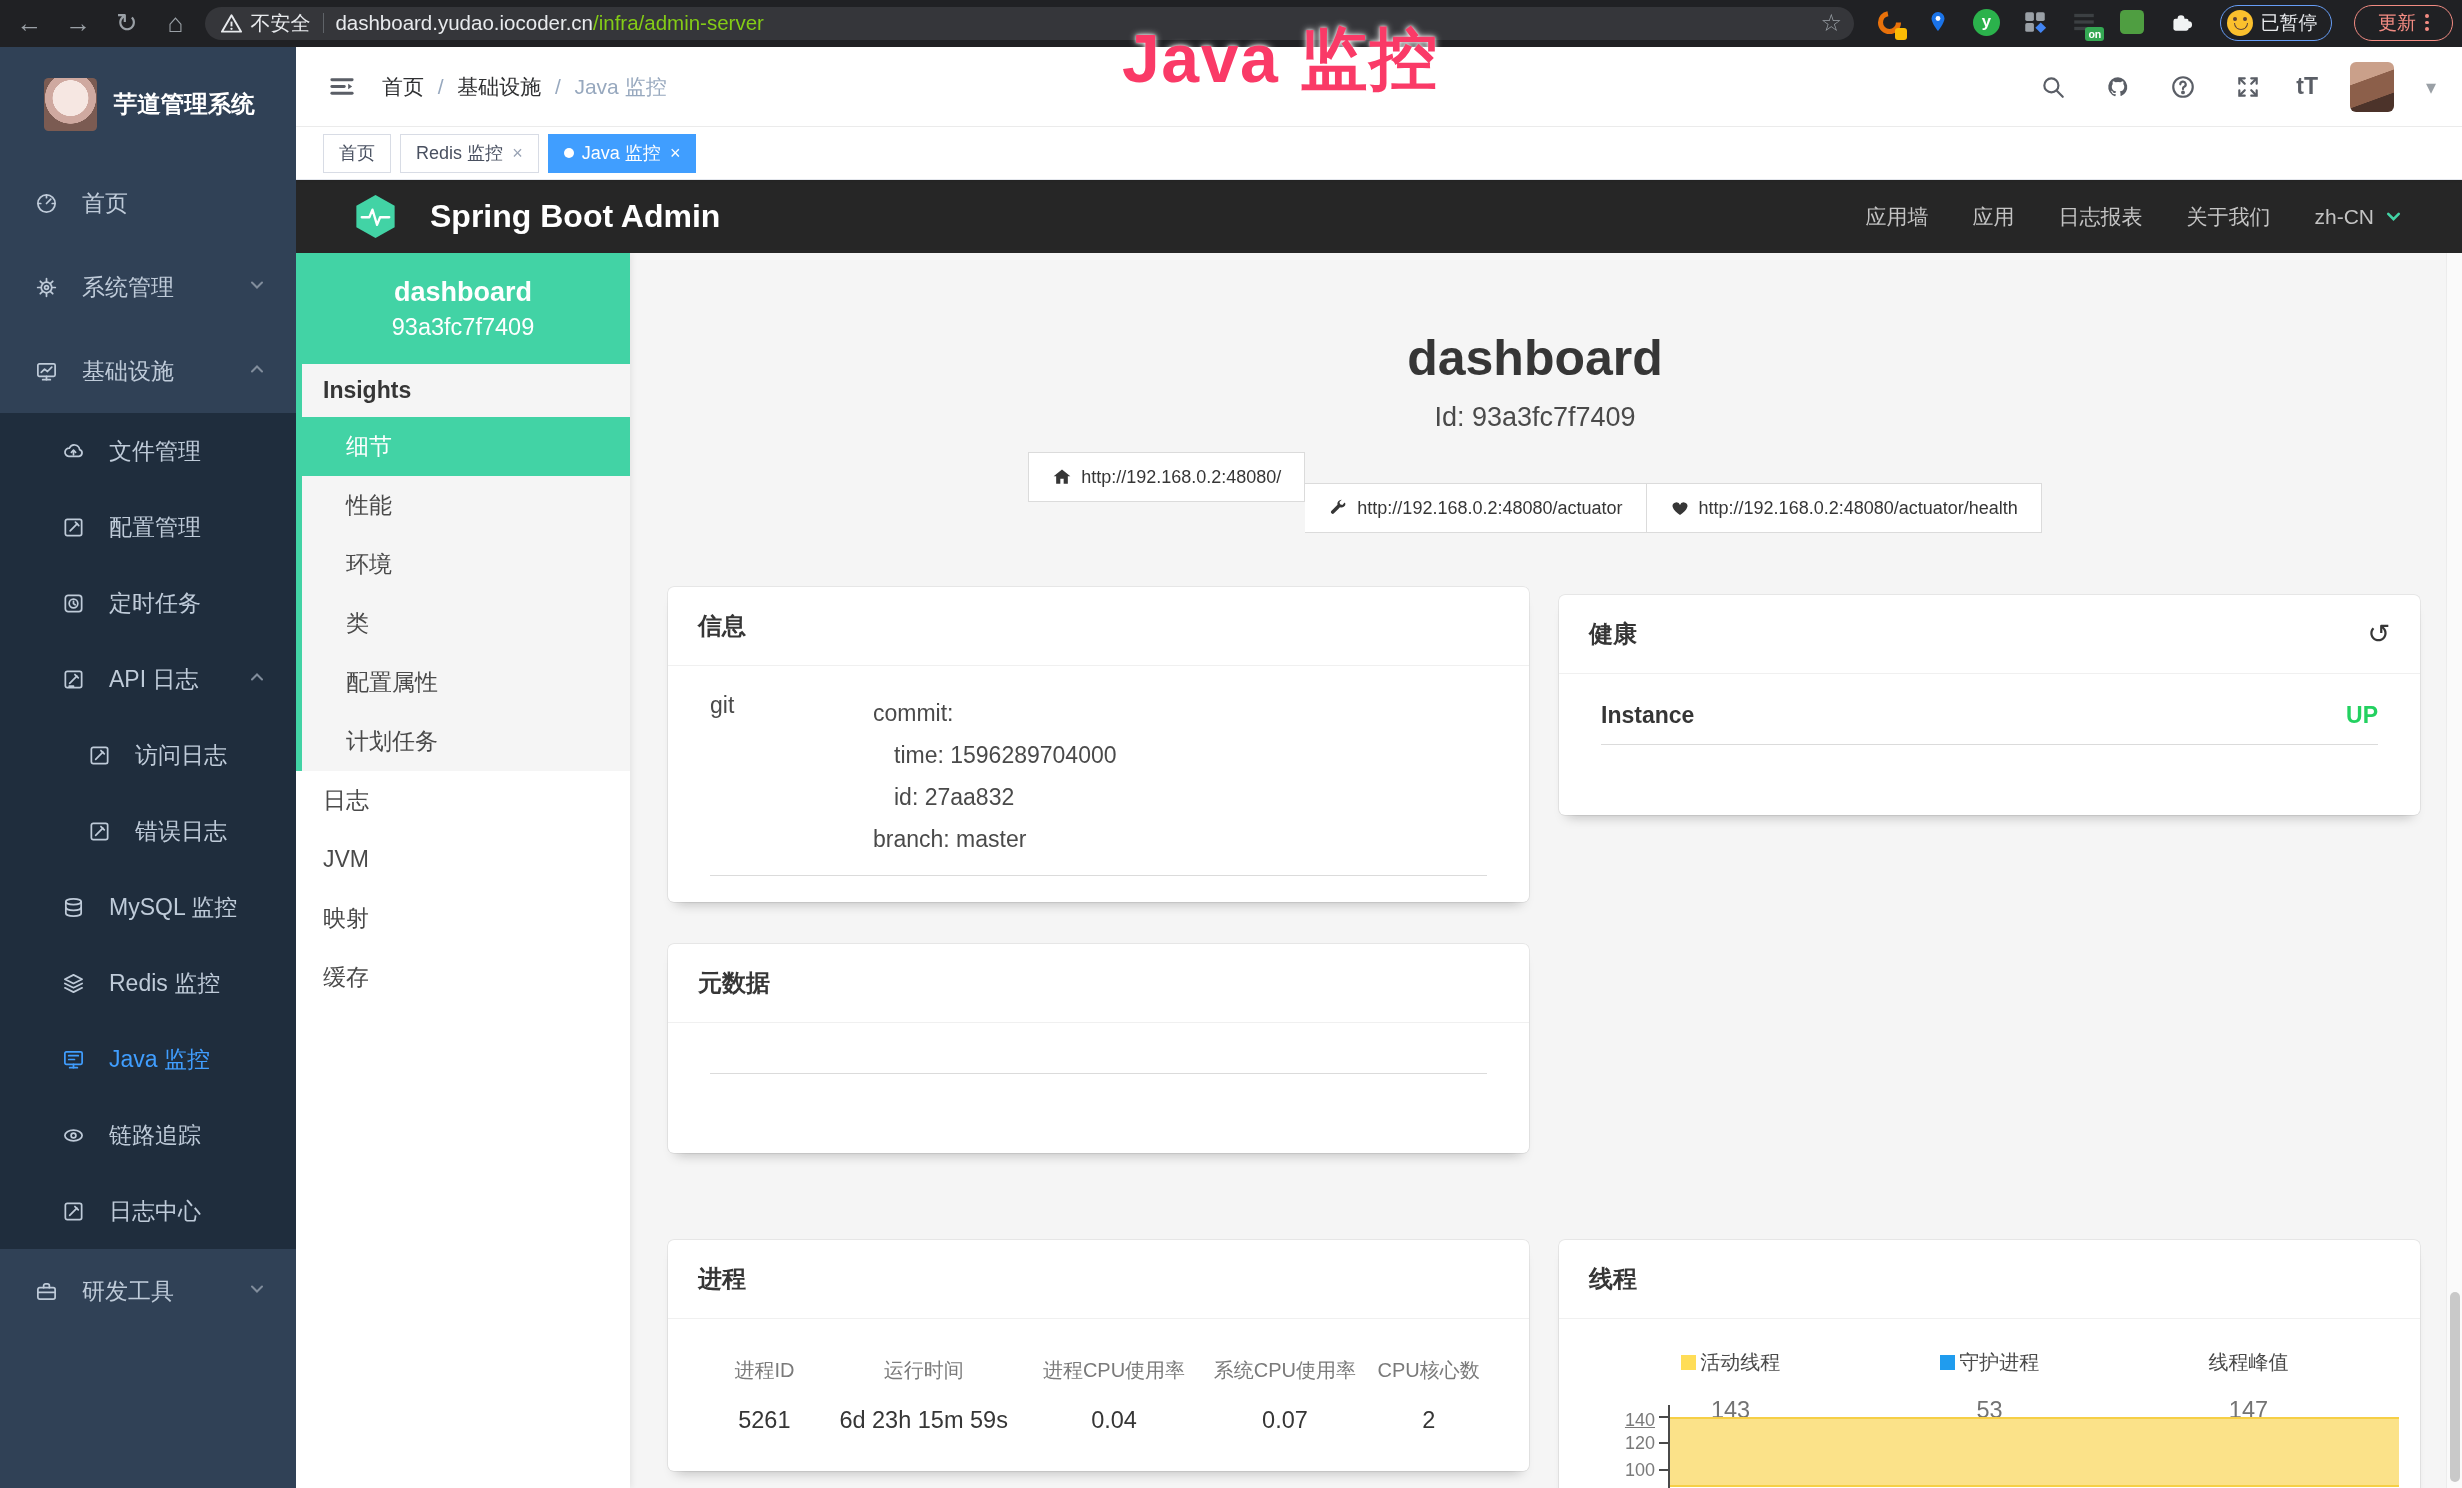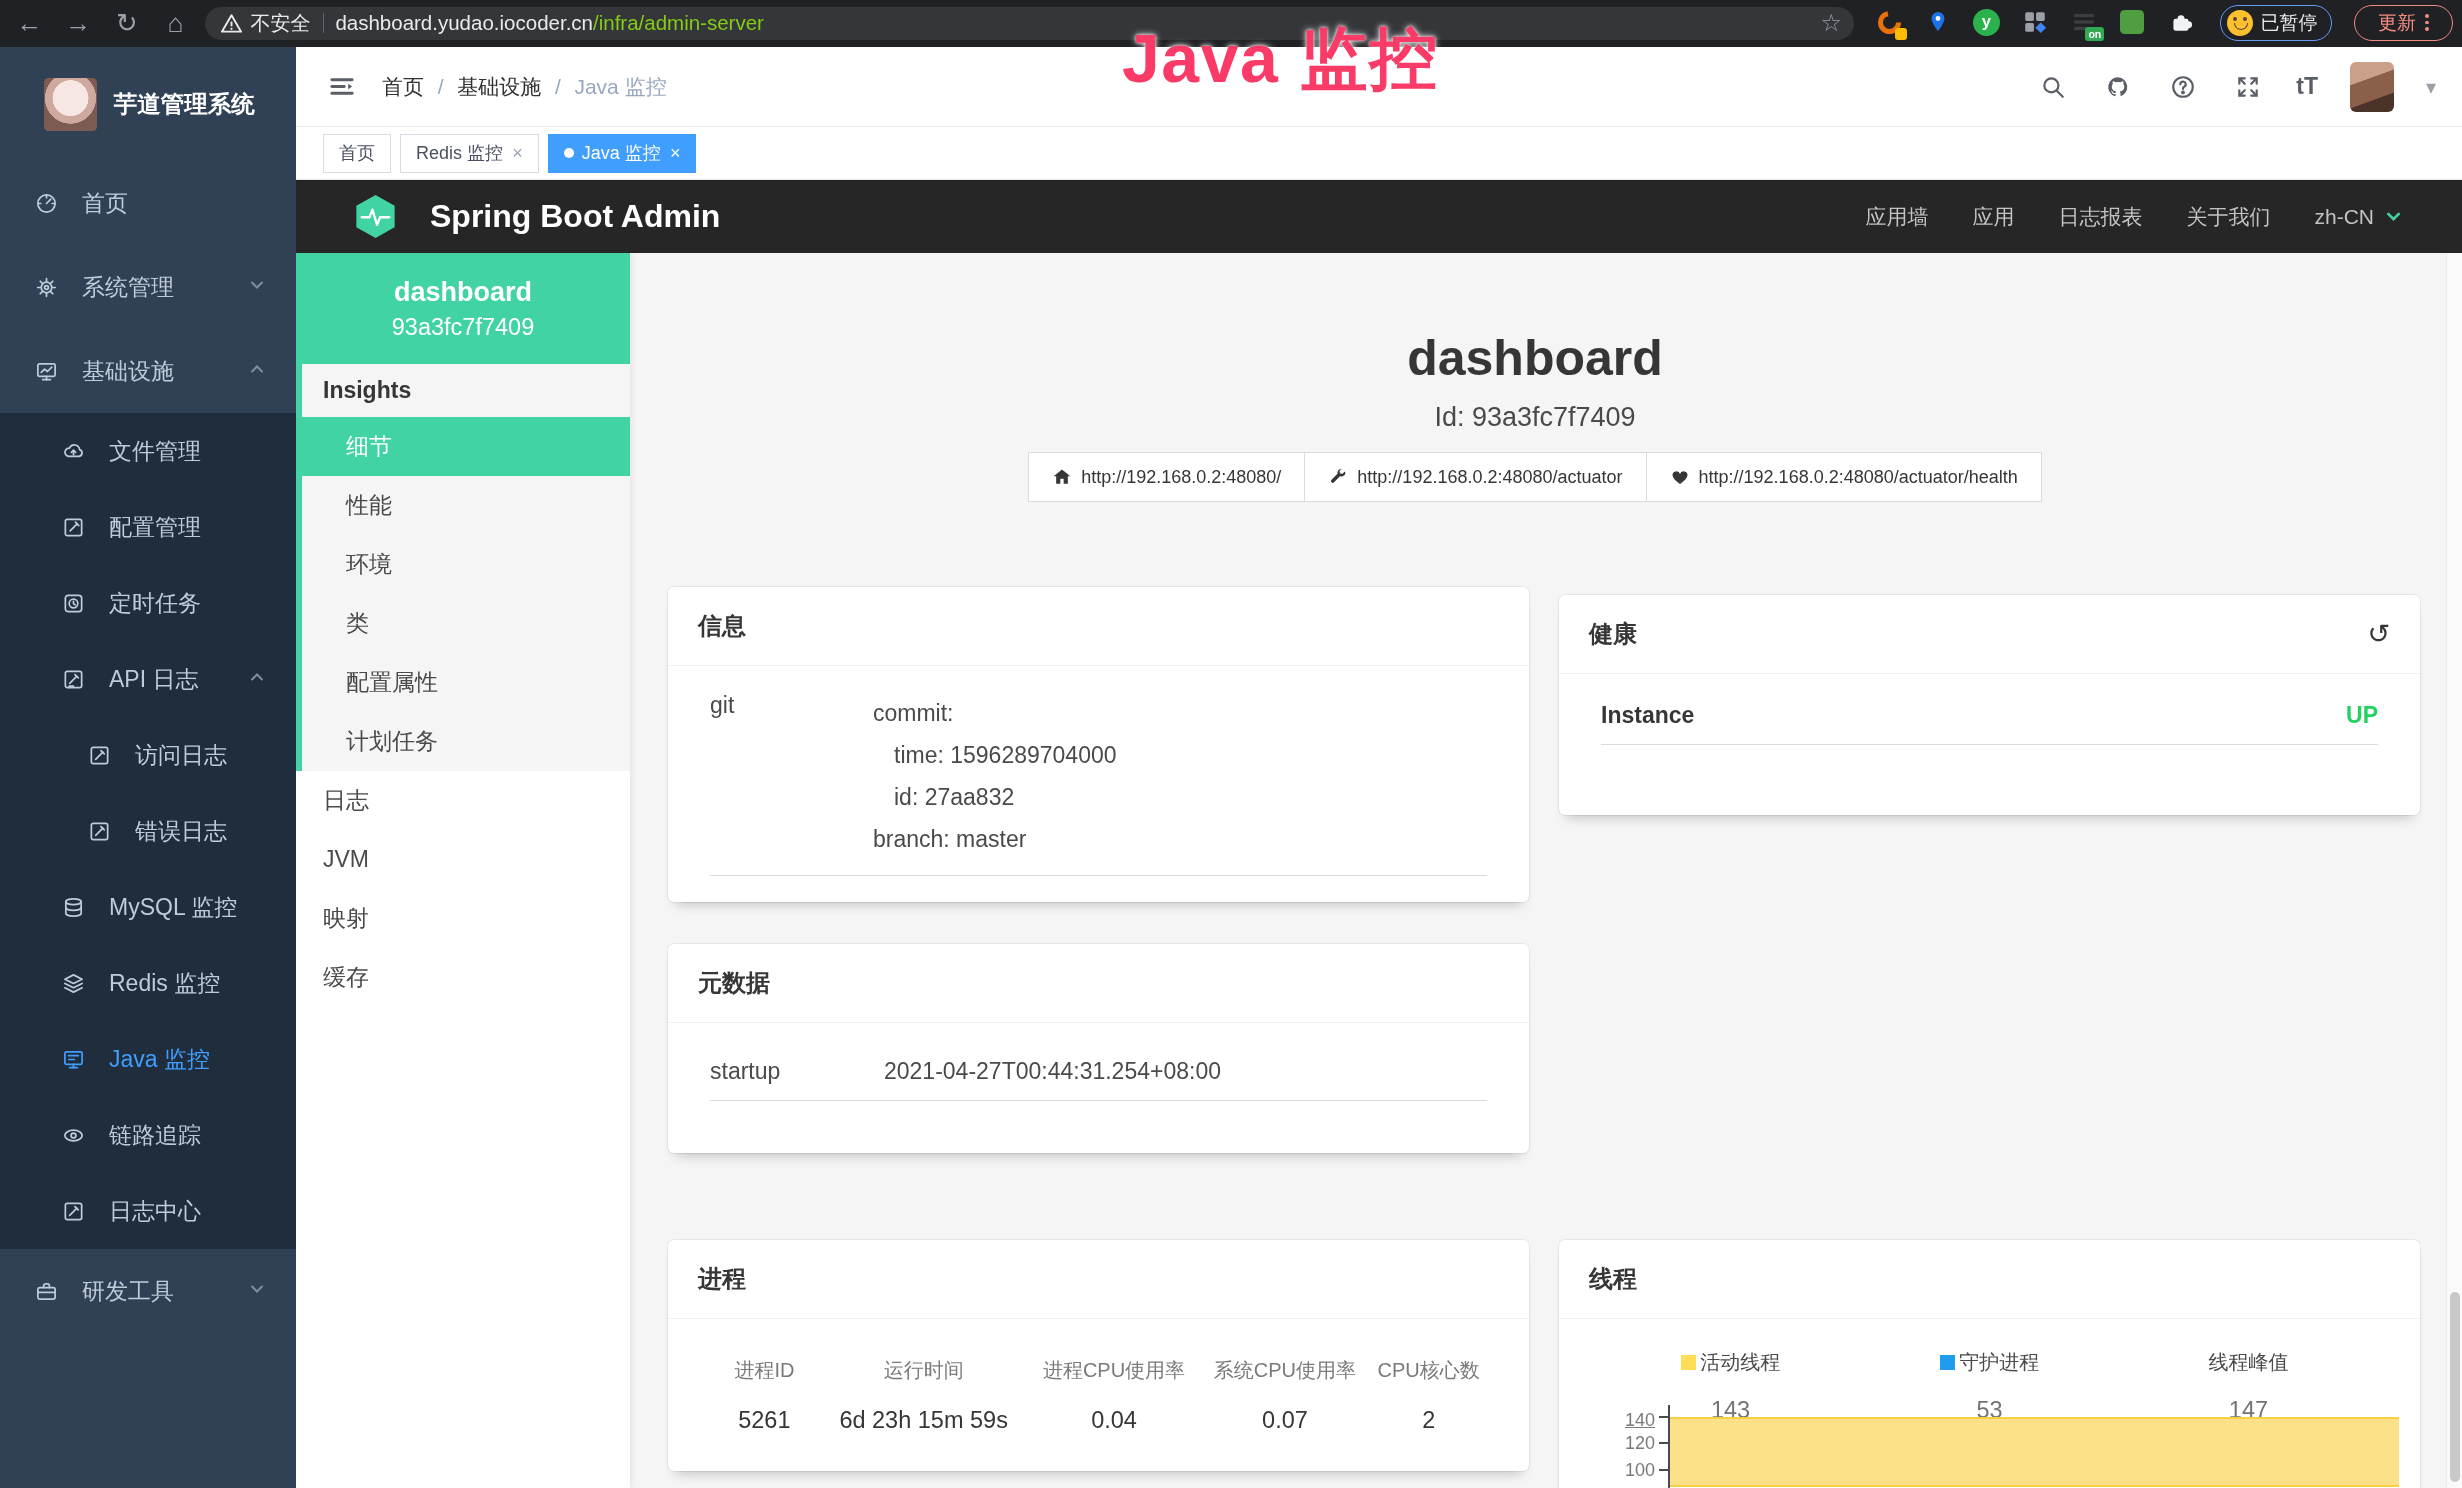--- a/index.html
+++ b/index.html
@@ -110,21 +110,21 @@
   .ins-item.active { background:#42d3a5; color:#fff; }
   .root-item { height:59px; display:flex; align-items:center; padding-left:27px; font-size:23px; color:#4a4a4a; background:#fff; }
 
   .sba-main { position:relative; flex:1; }
   .main-title { position:absolute; top:76px; left:0; right:23px; text-align:center;
     font-size:50px; font-weight:bold; color:#363636; }
   .main-sub { position:absolute; top:149px; left:0; right:23px; text-align:center; font-size:27px; color:#4a4a4a; }
   .link-group { position:absolute; top:199px; left:0; right:23px; display:flex; justify-content:center; }
   .link-btn { display:flex; align-items:center; gap:9px; height:50px; padding:0 23px; background:#fff;
     border:0.8px solid #dbdbdb; font-size:18px; color:#363636; }
-  .link-btn + .link-btn { border-left:none; }
+  .link-btn + .link-btn { border-left:none;margin-top:31px; }
   .link-btn svg { width:20px; height:20px; fill:#363636; }
 
   .card { position:absolute; background:#fff; border-radius:6px;
     box-shadow:0 0 0 0.8px rgba(10,10,10,.08), 0 9px 12px -7.6px rgba(10,10,10,.28); }
   .card-head { padding:23px 30px; font-size:24px; font-weight:bold; color:#363636;
     border-bottom:1.5px solid #f0f0f0; display:flex; align-items:center; }
   .card-head .spacer { flex:1; }
   .hist-ic { font-size:27px; color:#363636; font-weight:normal; }
   .card-body { padding:26px 42px; }
   .kv-row { display:flex; font-size:23px; color:#4a4a4a; }
@@ -607,24 +607,20 @@
             </div>
             <div class="row-divider"></div>
           </div>
         </div>
 
         <div class="card" style="left:38px; top:691px; width:861px; height:209px;">
           <div class="card-head">
               <span>元数据</span>
             </div>
           <div class="card-body" style="padding-top:35px;">
-            <div class="kv-row">
-              <div class="kv-label" style="width:174px;flex:0 0 174px;">startup</div>
-              <div class="kv-val" style="line-height:26px;">2021-04-27T00:44:31.254+08:00</div>
-            </div>
             <div class="row-divider"></div>
           </div>
         </div>
 
         <div class="card" style="left:38px; top:987px; width:861px; height:231px;">
           <div class="card-head">
               <span>进程</span>
             </div>
           <div class="card-body">
             <div class="ptable">

